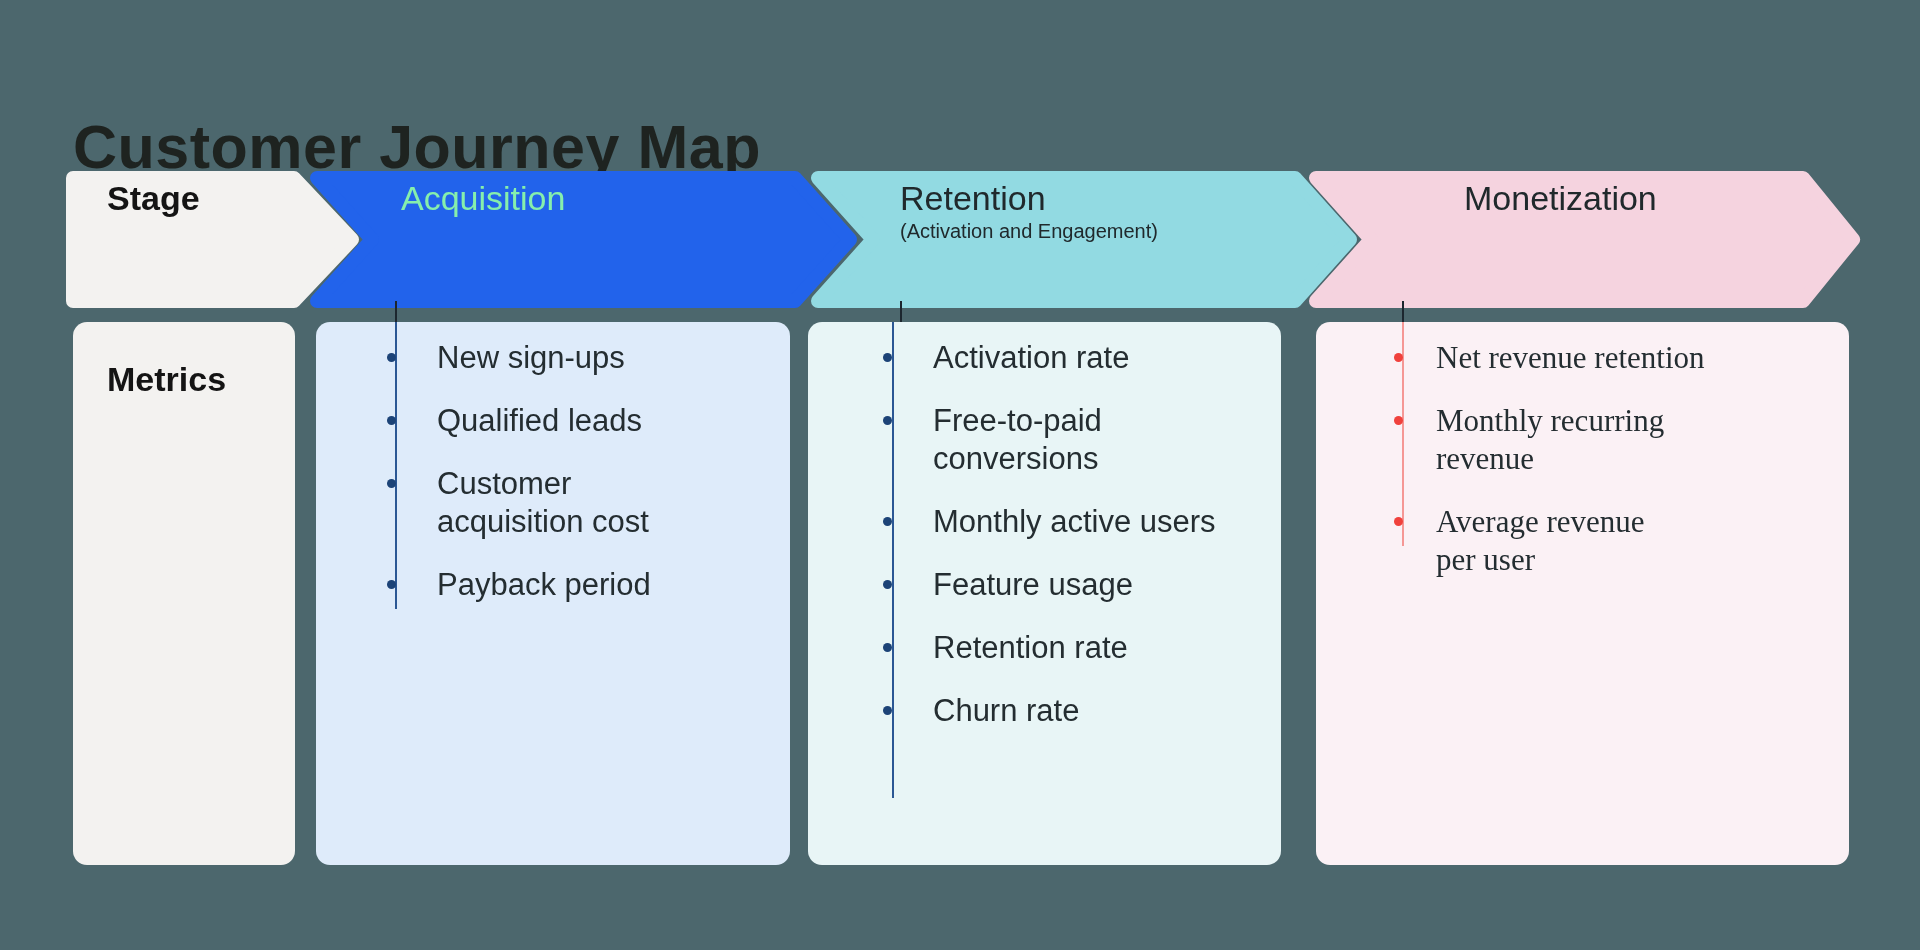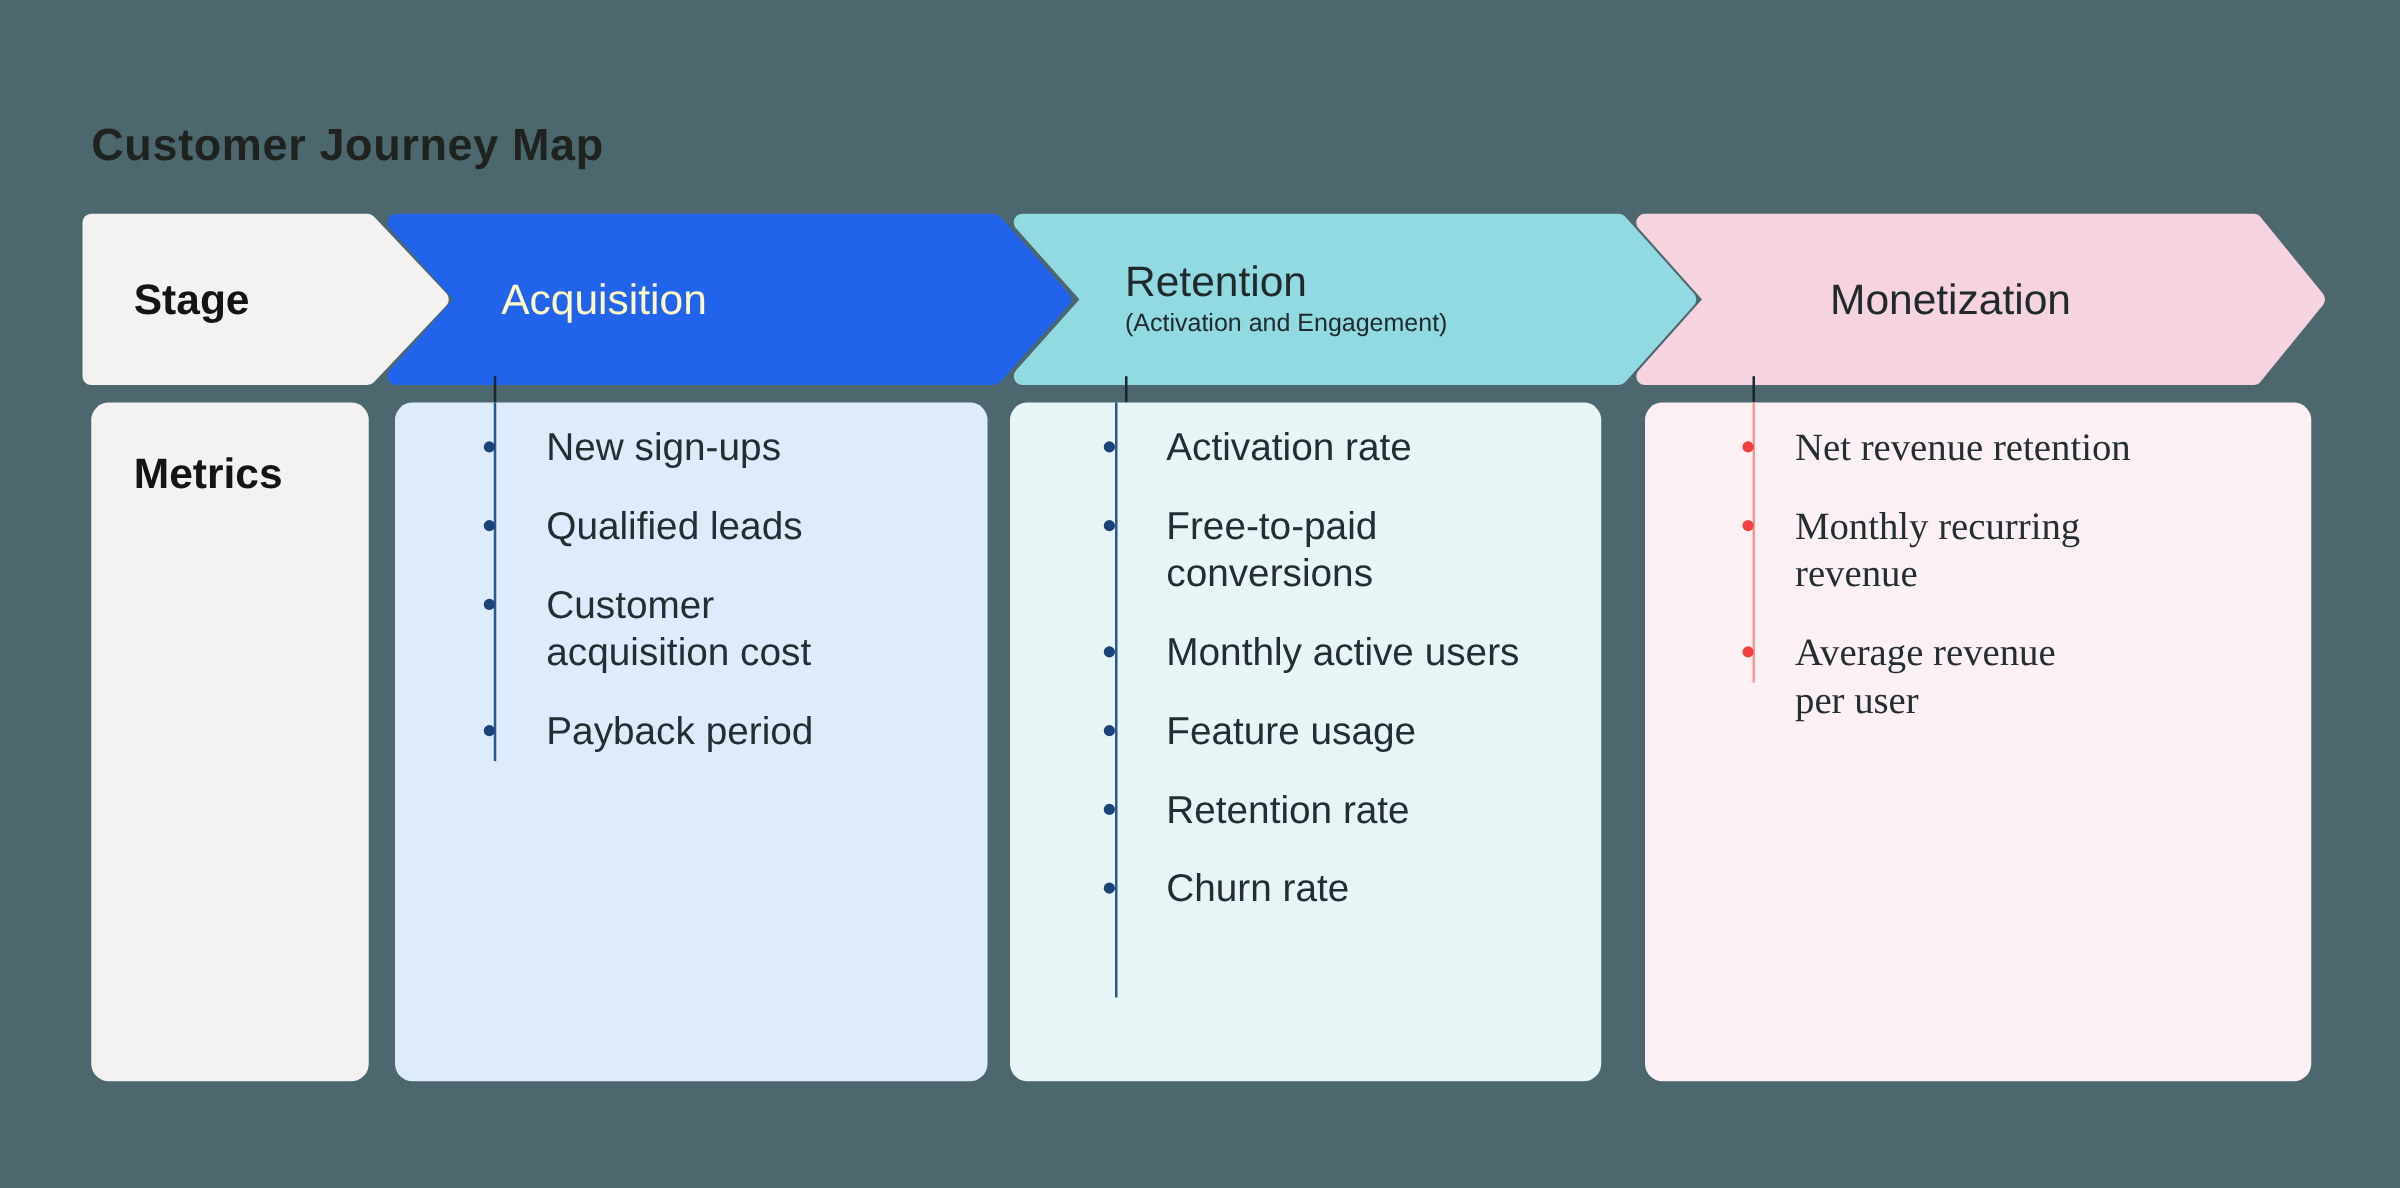--- a/index.html
+++ b/index.html
@@ -9,40 +9,40 @@
   html,body{margin:0;padding:0;}
   body{
     width:1920px;height:950px;
     background:var(--background,#4C676D);
     font-family:"Liberation Sans","DejaVu Sans",sans-serif;
     position:relative;overflow:hidden;
   }
   .stage-canvas{position:absolute;inset:0;}
 
   .page-title{
-    position:absolute;left:73px;top:95px;
-    font-size:36px;font-weight:700;letter-spacing:.5px;
+    position:absolute;left:73px;top:112px;
+    font-size:61px;font-weight:700;letter-spacing:.5px;
     color:var(--title-text,#1E2320);
   }
 
   
   .arrow-svg{position:absolute;top:172px;overflow:visible;}
   .arrow-svg path{stroke-width:14;stroke-linejoin:round;stroke-linecap:round;}
   .arrow-stage path{fill:var(--stage-fill);stroke:var(--stage-fill);}
   .arrow-acq path{fill:var(--acquisition-fill);stroke:var(--acquisition-fill);}
   .arrow-ret path{fill:var(--retention-fill);stroke:var(--retention-fill);}
   .arrow-mon path{fill:var(--monetization-fill);stroke:var(--monetization-fill);}
 
   .arrow-label{
     position:absolute;top:178px;height:123px;
-    display:flex;flex-direction:column;justify-content:center;
+    display:flex;flex-direction:column;
     font-size:34px;line-height:40px;
   }
   .lbl-stage{left:107px;font-weight:700;color:#141414;}
-  .lbl-acq{left:401px;color:#fef9c3;font-weight:500;}
+  .lbl-acq{left:401px;color:#86efac;font-weight:500;}
   .lbl-ret{left:900px;color:var(--arrow-text-dark,#1F2A2C);font-weight:500;}
   .lbl-ret .sub{font-size:20px;line-height:27px;font-weight:400;}
   .lbl-mon{left:1464px;color:var(--arrow-text-dark,#272127);font-weight:500;}
   .lbl-metrics{
     position:absolute;left:107px;top:360px;
     font-size:34px;font-weight:700;color:#141414;
   }
 
   
   .card{

